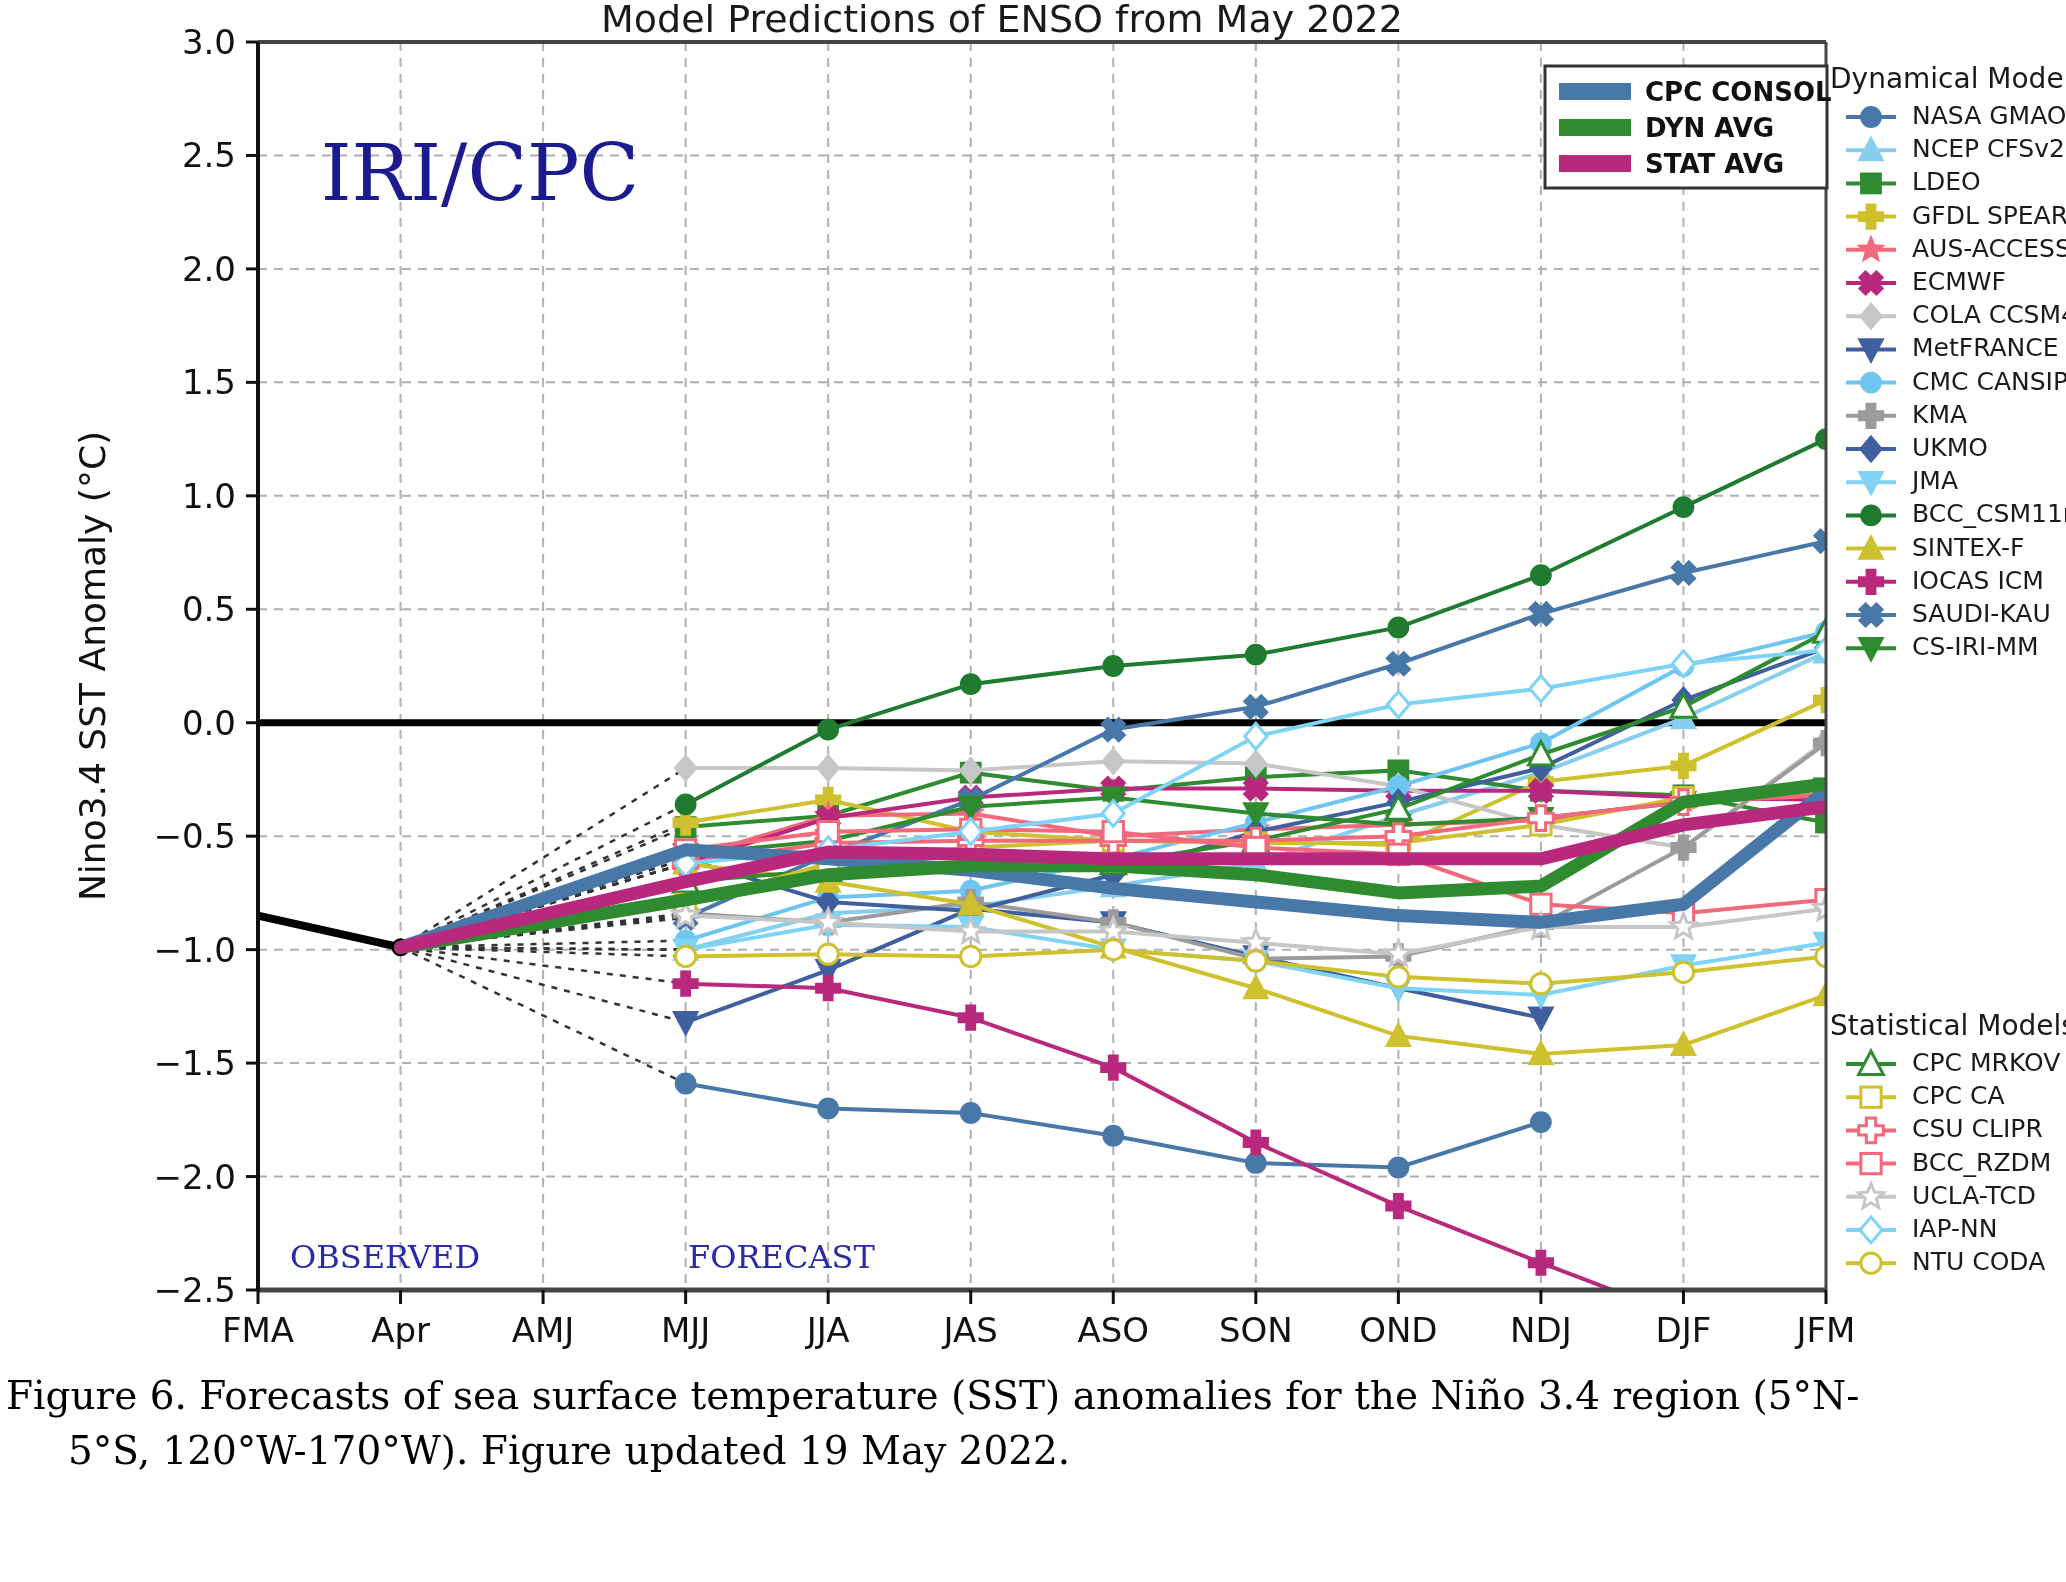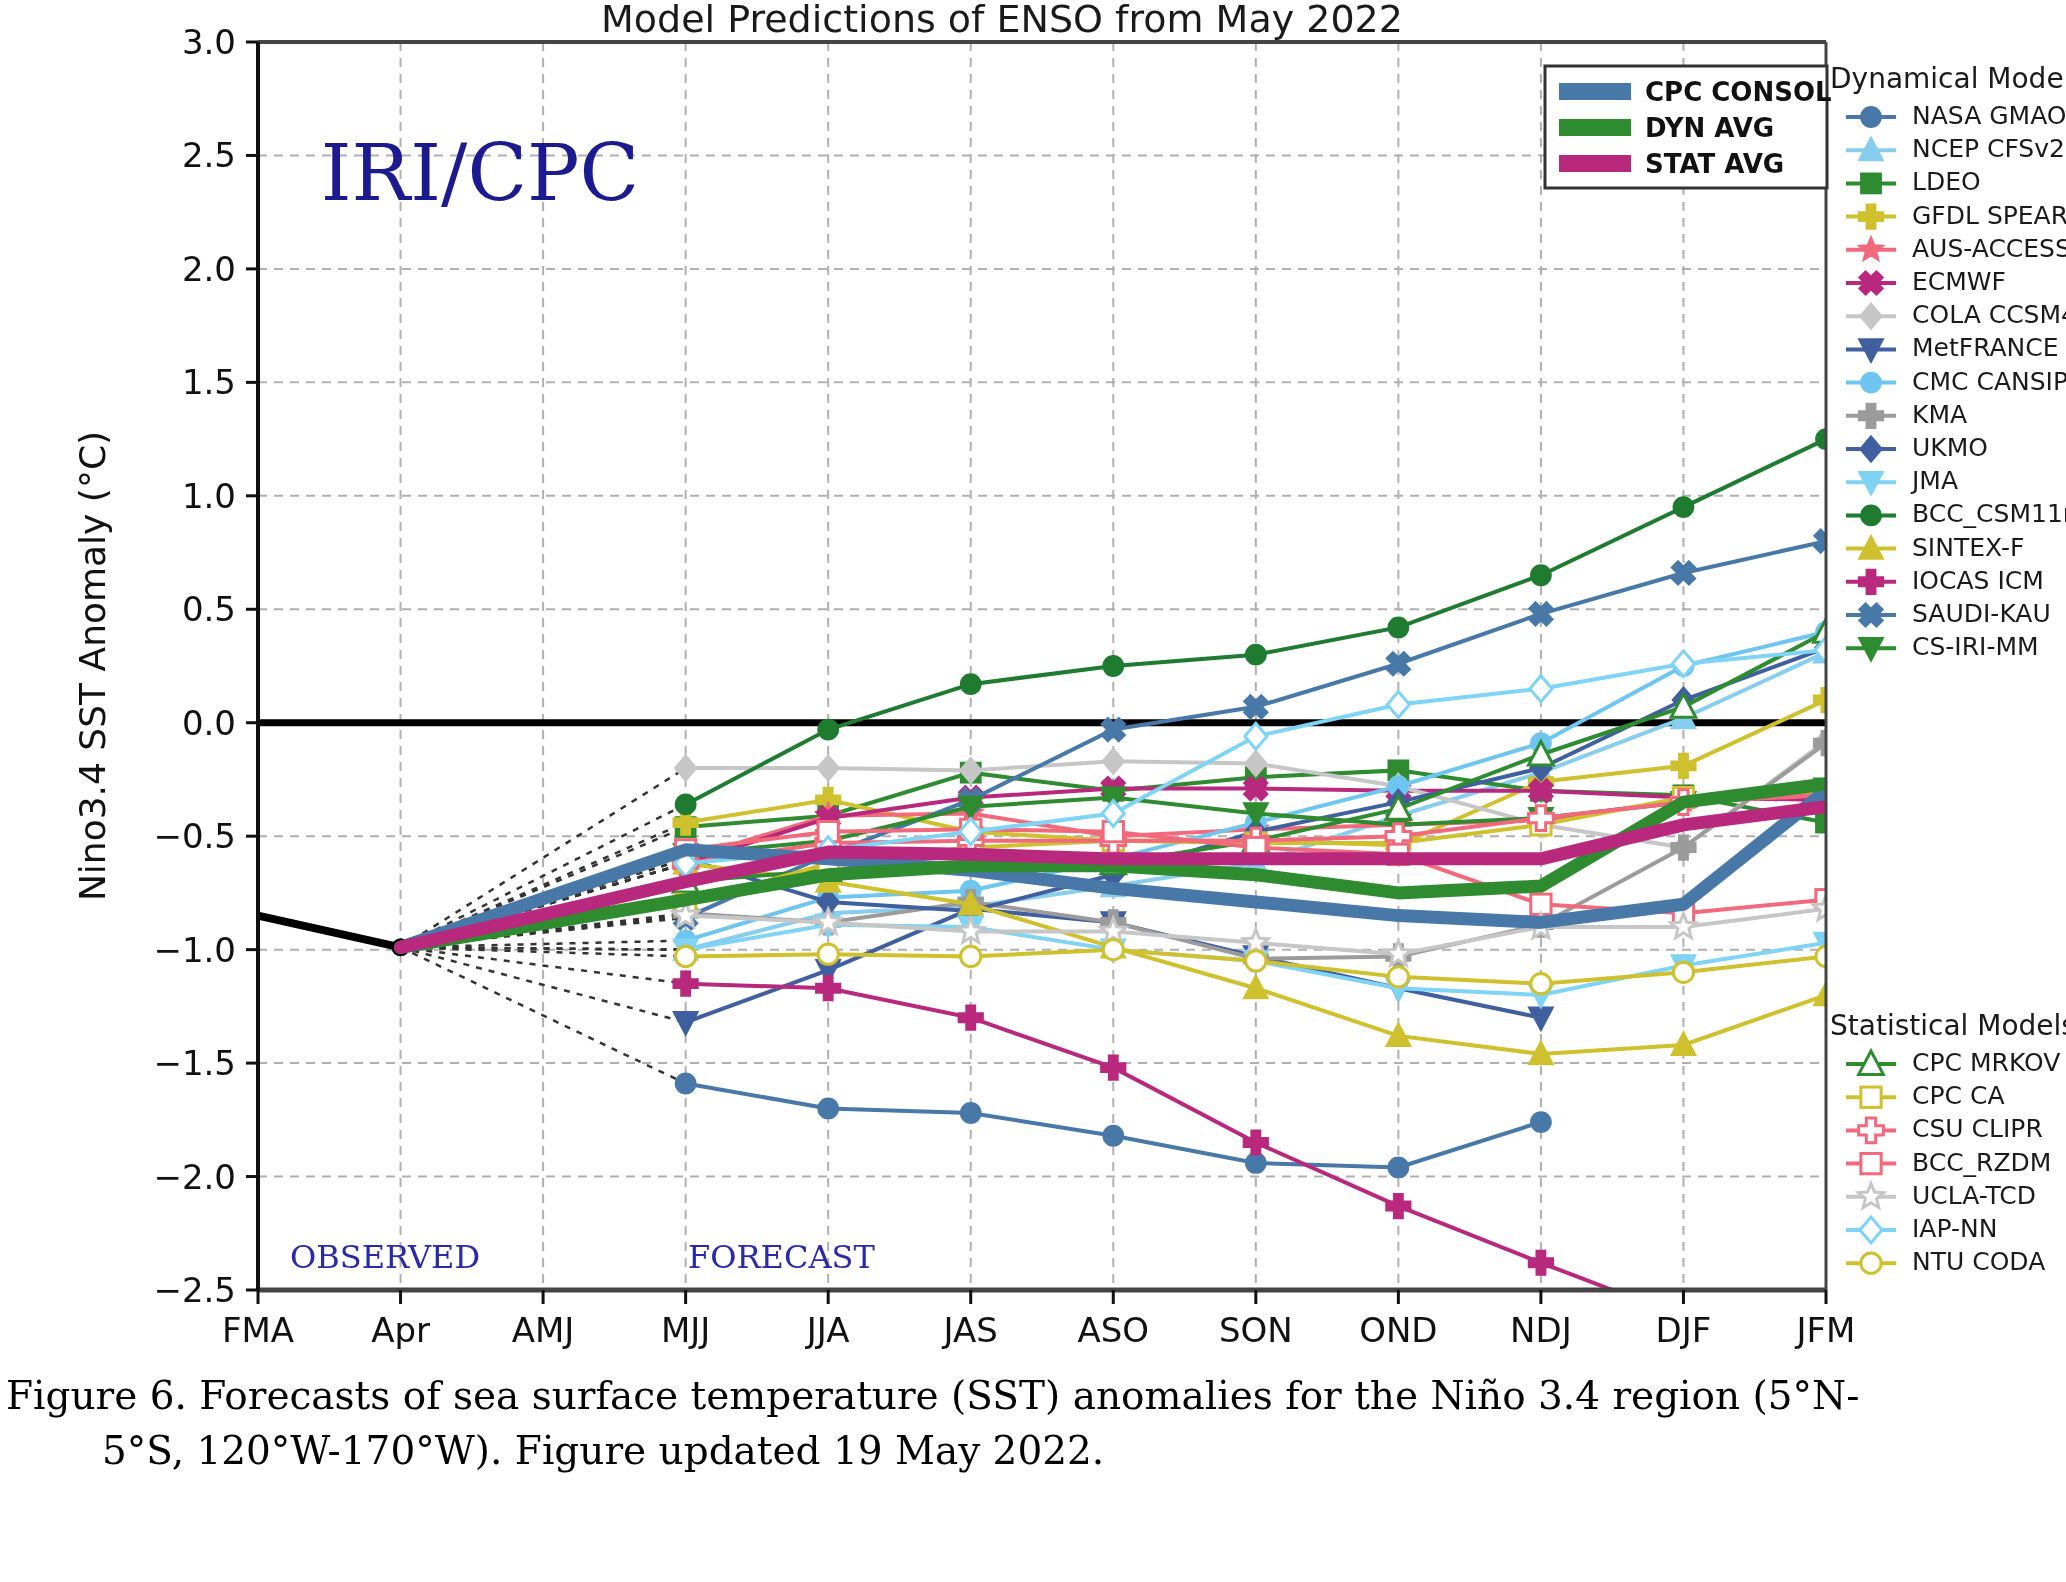--- a/index.html
+++ b/index.html
@@ -11,21 +11,21 @@
   .tick{font-family:"DejaVu Sans",sans-serif;font-size:34px;fill:#111;}
   .axlabel{font-family:"DejaVu Sans",sans-serif;font-size:36px;fill:#111;}
   .leghead{font-family:"DejaVu Sans",sans-serif;font-size:28px;fill:#1a1a1a;}
   .legtxt{font-family:"DejaVu Sans",sans-serif;font-size:25px;fill:#1a1a1a;}
   .legtxtb{font-family:"DejaVu Sans",sans-serif;font-size:26px;font-weight:bold;fill:#111;}
   .wmark{font-family:"DejaVu Serif",serif;font-size:78px;fill:#1b1b8f;}
   .phase{font-family:"DejaVu Serif",serif;font-size:32px;fill:#2a2aa8;}
   #caption{position:absolute;left:0;top:1368px;width:2066px;
     font-family:"DejaVu Serif",serif;font-size:39px;color:#000;line-height:1.42;}
   #caption .l1{display:block;padding-left:6px;}
-  #caption .l2{display:block;padding-left:102px;}
+  #caption .l2{display:block;padding-left:68px;}
 </style>
 </head>
 <body>
 
 <div id="figure">
   <div id="chart-area">
     <svg id="svg" width="2066" height="1360" viewBox="0 0 2066 1360">
         <rect x="258" y="42" width="1568" height="1248" fill="#ffffff"></rect>
         <line x1="258" y1="42" x2="1826" y2="42" stroke="#b0b0b0" stroke-width="2" stroke-dasharray="9 7"></line>
         <line x1="258" y1="155.4545454545455" x2="1826" y2="155.4545454545455" stroke="#b0b0b0" stroke-width="2" stroke-dasharray="9 7"></line>

